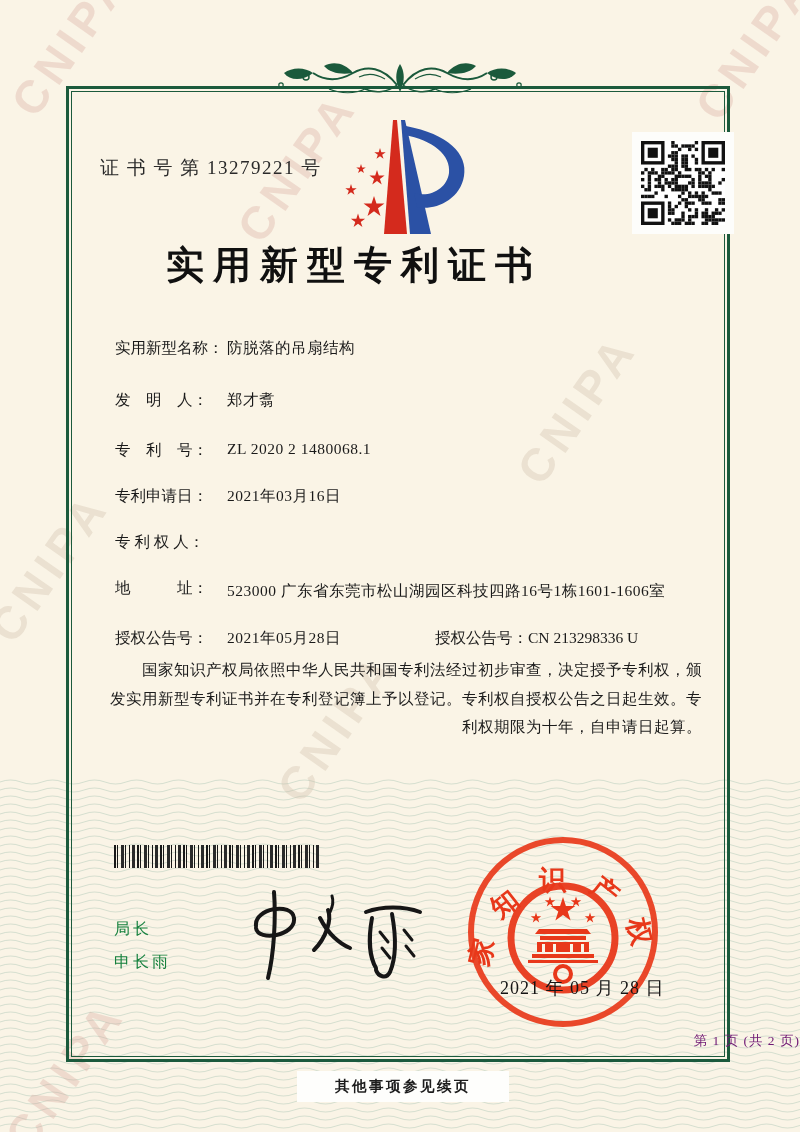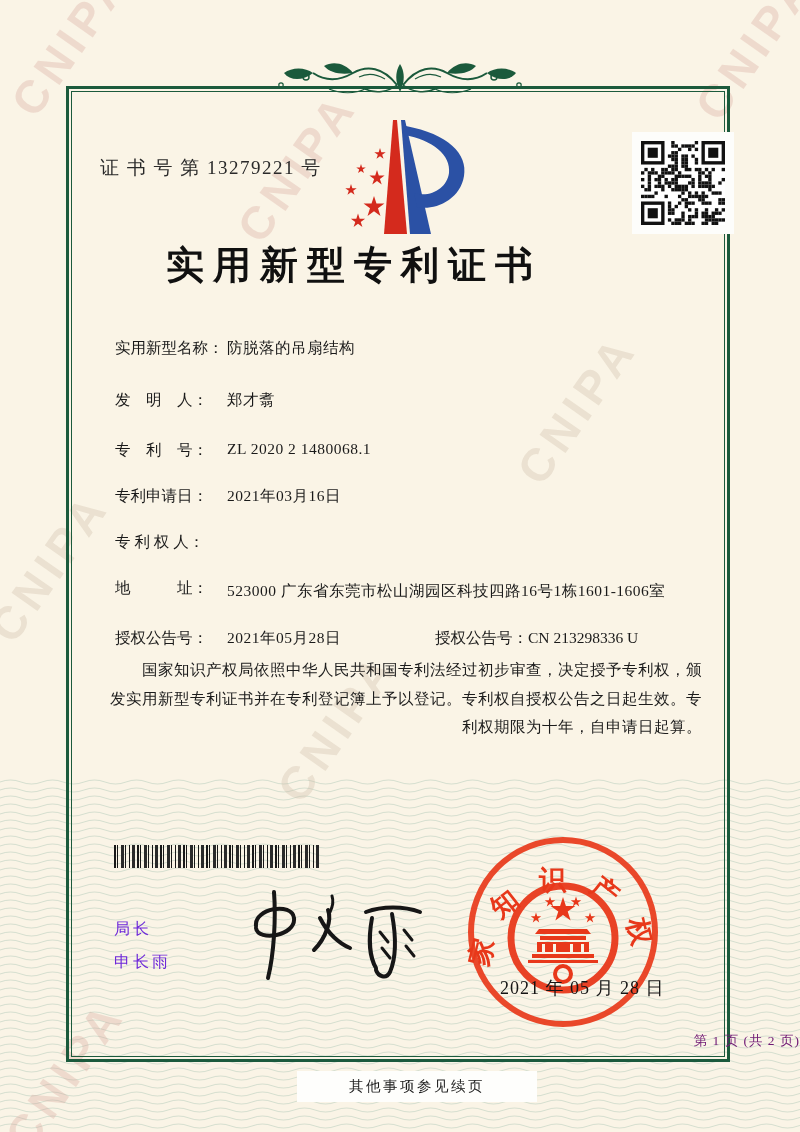--- a/index.html
+++ b/index.html
@@ -51,33 +51,33 @@
     background:repeating-linear-gradient(90deg,
       #181818 0 2px, rgba(0,0,0,0) 2px 3px,
       #181818 3px 4px, rgba(0,0,0,0) 4px 7px,
       #2a2a2a 7px 10px, rgba(0,0,0,0) 10px 11px,
       #181818 11px 12px, rgba(0,0,0,0) 12px 15px,
       #181818 15px 16px, rgba(0,0,0,0) 16px 18px,
       #2a2a2a 18px 21px, rgba(0,0,0,0) 21px 23px);}
 
   .signatory{position:absolute;left:114px;top:912px;z-index:3;
              font-family:"Liberation Sans","DejaVu Sans",sans-serif;
-             font-size:16px;letter-spacing:3px;color:#6d28d9;line-height:33px;}
+             font-size:16px;letter-spacing:3px;color:#15803d;line-height:33px;}
   .signature{position:absolute;left:228px;top:884px;z-index:3;}
 
   .seal{position:absolute;left:452px;top:834px;z-index:4;}
   .seal-date{position:absolute;left:500px;top:976px;z-index:5;font-size:18px;
              color:#141414;letter-spacing:1px;white-space:nowrap;}
 
   .page-no{position:absolute;left:0;top:1032px;width:800px;text-align:right;z-index:3;
            font-size:13.5px;letter-spacing:1px;color:#701a75;}
 
-  .cont-box{position:absolute;left:297px;top:1071px;width:240px;height:31px;background:#fefefc;
+  .cont-box{position:absolute;left:297px;top:1071px;width:212px;height:31px;background:#fefefc;
             z-index:3;display:flex;align-items:center;justify-content:center;
-            font-size:14.5px;letter-spacing:2.5px;color:#1c1c1c;}
+            font-size:14.5px;letter-spacing:2.5px;color:#1c1c1c;font-weight:bold;}
 </style>
 </head>
 <body>
 
 <div class="page">
 
   <svg id="waves" class="waves" width="800" height="354">
       <path d="M0 4 q10.5 -4 21 0 t21 0 q10.5 -4 21 0 t21 0 q10.5 -4 21 0 t21 0 q10.5 -4 21 0 t21 0 q10.5 -4 21 0 t21 0 q10.5 -4 21 0 t21 0 q10.5 -4 21 0 t21 0 q10.5 -4 21 0 t21 0 q10.5 -4 21 0 t21 0 q10.5 -4 21 0 t21 0 q10.5 -4 21 0 t21 0 q10.5 -4 21 0 t21 0 q10.5 -4 21 0 t21 0 q10.5 -4 21 0 t21 0 q10.5 -4 21 0 t21 0 q10.5 -4 21 0 t21 0 q10.5 -4 21 0 t21 0 q10.5 -4 21 0 t21 0 q10.5 -4 21 0 t21 0 q10.5 -4 21 0 t21 0M0 12 q10.5 -4 21 0 t21 0 q10.5 -4 21 0 t21 0 q10.5 -4 21 0 t21 0 q10.5 -4 21 0 t21 0 q10.5 -4 21 0 t21 0 q10.5 -4 21 0 t21 0 q10.5 -4 21 0 t21 0 q10.5 -4 21 0 t21 0 q10.5 -4 21 0 t21 0 q10.5 -4 21 0 t21 0 q10.5 -4 21 0 t21 0 q10.5 -4 21 0 t21 0 q10.5 -4 21 0 t21 0 q10.5 -4 21 0 t21 0 q10.5 -4 21 0 t21 0 q10.5 -4 21 0 t21 0 q10.5 -4 21 0 t21 0 q10.5 -4 21 0 t21 0 q10.5 -4 21 0 t21 0 q10.5 -4 21 0 t21 0M0 20 q10.5 -4 21 0 t21 0 q10.5 -4 21 0 t21 0 q10.5 -4 21 0 t21 0 q10.5 -4 21 0 t21 0 q10.5 -4 21 0 t21 0 q10.5 -4 21 0 t21 0 q10.5 -4 21 0 t21 0 q10.5 -4 21 0 t21 0 q10.5 -4 21 0 t21 0 q10.5 -4 21 0 t21 0 q10.5 -4 21 0 t21 0 q10.5 -4 21 0 t21 0 q10.5 -4 21 0 t21 0 q10.5 -4 21 0 t21 0 q10.5 -4 21 0 t21 0 q10.5 -4 21 0 t21 0 q10.5 -4 21 0 t21 0 q10.5 -4 21 0 t21 0 q10.5 -4 21 0 t21 0 q10.5 -4 21 0 t21 0M0 28 q10.5 -4 21 0 t21 0 q10.5 -4 21 0 t21 0 q10.5 -4 21 0 t21 0 q10.5 -4 21 0 t21 0 q10.5 -4 21 0 t21 0 q10.5 -4 21 0 t21 0 q10.5 -4 21 0 t21 0 q10.5 -4 21 0 t21 0 q10.5 -4 21 0 t21 0 q10.5 -4 21 0 t21 0 q10.5 -4 21 0 t21 0 q10.5 -4 21 0 t21 0 q10.5 -4 21 0 t21 0 q10.5 -4 21 0 t21 0 q10.5 -4 21 0 t21 0 q10.5 -4 21 0 t21 0 q10.5 -4 21 0 t21 0 q10.5 -4 21 0 t21 0 q10.5 -4 21 0 t21 0 q10.5 -4 21 0 t21 0M0 36 q10.5 -4 21 0 t21 0 q10.5 -4 21 0 t21 0 q10.5 -4 21 0 t21 0 q10.5 -4 21 0 t21 0 q10.5 -4 21 0 t21 0 q10.5 -4 21 0 t21 0 q10.5 -4 21 0 t21 0 q10.5 -4 21 0 t21 0 q10.5 -4 21 0 t21 0 q10.5 -4 21 0 t21 0 q10.5 -4 21 0 t21 0 q10.5 -4 21 0 t21 0 q10.5 -4 21 0 t21 0 q10.5 -4 21 0 t21 0 q10.5 -4 21 0 t21 0 q10.5 -4 21 0 t21 0 q10.5 -4 21 0 t21 0 q10.5 -4 21 0 t21 0 q10.5 -4 21 0 t21 0 q10.5 -4 21 0 t21 0M0 44 q10.5 -4 21 0 t21 0 q10.5 -4 21 0 t21 0 q10.5 -4 21 0 t21 0 q10.5 -4 21 0 t21 0 q10.5 -4 21 0 t21 0 q10.5 -4 21 0 t21 0 q10.5 -4 21 0 t21 0 q10.5 -4 21 0 t21 0 q10.5 -4 21 0 t21 0 q10.5 -4 21 0 t21 0 q10.5 -4 21 0 t21 0 q10.5 -4 21 0 t21 0 q10.5 -4 21 0 t21 0 q10.5 -4 21 0 t21 0 q10.5 -4 21 0 t21 0 q10.5 -4 21 0 t21 0 q10.5 -4 21 0 t21 0 q10.5 -4 21 0 t21 0 q10.5 -4 21 0 t21 0 q10.5 -4 21 0 t21 0M0 52 q10.5 -4 21 0 t21 0 q10.5 -4 21 0 t21 0 q10.5 -4 21 0 t21 0 q10.5 -4 21 0 t21 0 q10.5 -4 21 0 t21 0 q10.5 -4 21 0 t21 0 q10.5 -4 21 0 t21 0 q10.5 -4 21 0 t21 0 q10.5 -4 21 0 t21 0 q10.5 -4 21 0 t21 0 q10.5 -4 21 0 t21 0 q10.5 -4 21 0 t21 0 q10.5 -4 21 0 t21 0 q10.5 -4 21 0 t21 0 q10.5 -4 21 0 t21 0 q10.5 -4 21 0 t21 0 q10.5 -4 21 0 t21 0 q10.5 -4 21 0 t21 0 q10.5 -4 21 0 t21 0 q10.5 -4 21 0 t21 0M0 60 q10.5 -4 21 0 t21 0 q10.5 -4 21 0 t21 0 q10.5 -4 21 0 t21 0 q10.5 -4 21 0 t21 0 q10.5 -4 21 0 t21 0 q10.5 -4 21 0 t21 0 q10.5 -4 21 0 t21 0 q10.5 -4 21 0 t21 0 q10.5 -4 21 0 t21 0 q10.5 -4 21 0 t21 0 q10.5 -4 21 0 t21 0 q10.5 -4 21 0 t21 0 q10.5 -4 21 0 t21 0 q10.5 -4 21 0 t21 0 q10.5 -4 21 0 t21 0 q10.5 -4 21 0 t21 0 q10.5 -4 21 0 t21 0 q10.5 -4 21 0 t21 0 q10.5 -4 21 0 t21 0 q10.5 -4 21 0 t21 0M0 68 q10.5 -4 21 0 t21 0 q10.5 -4 21 0 t21 0 q10.5 -4 21 0 t21 0 q10.5 -4 21 0 t21 0 q10.5 -4 21 0 t21 0 q10.5 -4 21 0 t21 0 q10.5 -4 21 0 t21 0 q10.5 -4 21 0 t21 0 q10.5 -4 21 0 t21 0 q10.5 -4 21 0 t21 0 q10.5 -4 21 0 t21 0 q10.5 -4 21 0 t21 0 q10.5 -4 21 0 t21 0 q10.5 -4 21 0 t21 0 q10.5 -4 21 0 t21 0 q10.5 -4 21 0 t21 0 q10.5 -4 21 0 t21 0 q10.5 -4 21 0 t21 0 q10.5 -4 21 0 t21 0 q10.5 -4 21 0 t21 0M0 76 q10.5 -4 21 0 t21 0 q10.5 -4 21 0 t21 0 q10.5 -4 21 0 t21 0 q10.5 -4 21 0 t21 0 q10.5 -4 21 0 t21 0 q10.5 -4 21 0 t21 0 q10.5 -4 21 0 t21 0 q10.5 -4 21 0 t21 0 q10.5 -4 21 0 t21 0 q10.5 -4 21 0 t21 0 q10.5 -4 21 0 t21 0 q10.5 -4 21 0 t21 0 q10.5 -4 21 0 t21 0 q10.5 -4 21 0 t21 0 q10.5 -4 21 0 t21 0 q10.5 -4 21 0 t21 0 q10.5 -4 21 0 t21 0 q10.5 -4 21 0 t21 0 q10.5 -4 21 0 t21 0 q10.5 -4 21 0 t21 0M0 84 q10.5 -4 21 0 t21 0 q10.5 -4 21 0 t21 0 q10.5 -4 21 0 t21 0 q10.5 -4 21 0 t21 0 q10.5 -4 21 0 t21 0 q10.5 -4 21 0 t21 0 q10.5 -4 21 0 t21 0 q10.5 -4 21 0 t21 0 q10.5 -4 21 0 t21 0 q10.5 -4 21 0 t21 0 q10.5 -4 21 0 t21 0 q10.5 -4 21 0 t21 0 q10.5 -4 21 0 t21 0 q10.5 -4 21 0 t21 0 q10.5 -4 21 0 t21 0 q10.5 -4 21 0 t21 0 q10.5 -4 21 0 t21 0 q10.5 -4 21 0 t21 0 q10.5 -4 21 0 t21 0 q10.5 -4 21 0 t21 0M0 92 q10.5 -4 21 0 t21 0 q10.5 -4 21 0 t21 0 q10.5 -4 21 0 t21 0 q10.5 -4 21 0 t21 0 q10.5 -4 21 0 t21 0 q10.5 -4 21 0 t21 0 q10.5 -4 21 0 t21 0 q10.5 -4 21 0 t21 0 q10.5 -4 21 0 t21 0 q10.5 -4 21 0 t21 0 q10.5 -4 21 0 t21 0 q10.5 -4 21 0 t21 0 q10.5 -4 21 0 t21 0 q10.5 -4 21 0 t21 0 q10.5 -4 21 0 t21 0 q10.5 -4 21 0 t21 0 q10.5 -4 21 0 t21 0 q10.5 -4 21 0 t21 0 q10.5 -4 21 0 t21 0 q10.5 -4 21 0 t21 0M0 100 q10.5 -4 21 0 t21 0 q10.5 -4 21 0 t21 0 q10.5 -4 21 0 t21 0 q10.5 -4 21 0 t21 0 q10.5 -4 21 0 t21 0 q10.5 -4 21 0 t21 0 q10.5 -4 21 0 t21 0 q10.5 -4 21 0 t21 0 q10.5 -4 21 0 t21 0 q10.5 -4 21 0 t21 0 q10.5 -4 21 0 t21 0 q10.5 -4 21 0 t21 0 q10.5 -4 21 0 t21 0 q10.5 -4 21 0 t21 0 q10.5 -4 21 0 t21 0 q10.5 -4 21 0 t21 0 q10.5 -4 21 0 t21 0 q10.5 -4 21 0 t21 0 q10.5 -4 21 0 t21 0 q10.5 -4 21 0 t21 0M0 108 q10.5 -4 21 0 t21 0 q10.5 -4 21 0 t21 0 q10.5 -4 21 0 t21 0 q10.5 -4 21 0 t21 0 q10.5 -4 21 0 t21 0 q10.5 -4 21 0 t21 0 q10.5 -4 21 0 t21 0 q10.5 -4 21 0 t21 0 q10.5 -4 21 0 t21 0 q10.5 -4 21 0 t21 0 q10.5 -4 21 0 t21 0 q10.5 -4 21 0 t21 0 q10.5 -4 21 0 t21 0 q10.5 -4 21 0 t21 0 q10.5 -4 21 0 t21 0 q10.5 -4 21 0 t21 0 q10.5 -4 21 0 t21 0 q10.5 -4 21 0 t21 0 q10.5 -4 21 0 t21 0 q10.5 -4 21 0 t21 0M0 116 q10.5 -4 21 0 t21 0 q10.5 -4 21 0 t21 0 q10.5 -4 21 0 t21 0 q10.5 -4 21 0 t21 0 q10.5 -4 21 0 t21 0 q10.5 -4 21 0 t21 0 q10.5 -4 21 0 t21 0 q10.5 -4 21 0 t21 0 q10.5 -4 21 0 t21 0 q10.5 -4 21 0 t21 0 q10.5 -4 21 0 t21 0 q10.5 -4 21 0 t21 0 q10.5 -4 21 0 t21 0 q10.5 -4 21 0 t21 0 q10.5 -4 21 0 t21 0 q10.5 -4 21 0 t21 0 q10.5 -4 21 0 t21 0 q10.5 -4 21 0 t21 0 q10.5 -4 21 0 t21 0 q10.5 -4 21 0 t21 0M0 124 q10.5 -4 21 0 t21 0 q10.5 -4 21 0 t21 0 q10.5 -4 21 0 t21 0 q10.5 -4 21 0 t21 0 q10.5 -4 21 0 t21 0 q10.5 -4 21 0 t21 0 q10.5 -4 21 0 t21 0 q10.5 -4 21 0 t21 0 q10.5 -4 21 0 t21 0 q10.5 -4 21 0 t21 0 q10.5 -4 21 0 t21 0 q10.5 -4 21 0 t21 0 q10.5 -4 21 0 t21 0 q10.5 -4 21 0 t21 0 q10.5 -4 21 0 t21 0 q10.5 -4 21 0 t21 0 q10.5 -4 21 0 t21 0 q10.5 -4 21 0 t21 0 q10.5 -4 21 0 t21 0 q10.5 -4 21 0 t21 0M0 132 q10.5 -4 21 0 t21 0 q10.5 -4 21 0 t21 0 q10.5 -4 21 0 t21 0 q10.5 -4 21 0 t21 0 q10.5 -4 21 0 t21 0 q10.5 -4 21 0 t21 0 q10.5 -4 21 0 t21 0 q10.5 -4 21 0 t21 0 q10.5 -4 21 0 t21 0 q10.5 -4 21 0 t21 0 q10.5 -4 21 0 t21 0 q10.5 -4 21 0 t21 0 q10.5 -4 21 0 t21 0 q10.5 -4 21 0 t21 0 q10.5 -4 21 0 t21 0 q10.5 -4 21 0 t21 0 q10.5 -4 21 0 t21 0 q10.5 -4 21 0 t21 0 q10.5 -4 21 0 t21 0 q10.5 -4 21 0 t21 0M0 140 q10.5 -4 21 0 t21 0 q10.5 -4 21 0 t21 0 q10.5 -4 21 0 t21 0 q10.5 -4 21 0 t21 0 q10.5 -4 21 0 t21 0 q10.5 -4 21 0 t21 0 q10.5 -4 21 0 t21 0 q10.5 -4 21 0 t21 0 q10.5 -4 21 0 t21 0 q10.5 -4 21 0 t21 0 q10.5 -4 21 0 t21 0 q10.5 -4 21 0 t21 0 q10.5 -4 21 0 t21 0 q10.5 -4 21 0 t21 0 q10.5 -4 21 0 t21 0 q10.5 -4 21 0 t21 0 q10.5 -4 21 0 t21 0 q10.5 -4 21 0 t21 0 q10.5 -4 21 0 t21 0 q10.5 -4 21 0 t21 0M0 148 q10.5 -4 21 0 t21 0 q10.5 -4 21 0 t21 0 q10.5 -4 21 0 t21 0 q10.5 -4 21 0 t21 0 q10.5 -4 21 0 t21 0 q10.5 -4 21 0 t21 0 q10.5 -4 21 0 t21 0 q10.5 -4 21 0 t21 0 q10.5 -4 21 0 t21 0 q10.5 -4 21 0 t21 0 q10.5 -4 21 0 t21 0 q10.5 -4 21 0 t21 0 q10.5 -4 21 0 t21 0 q10.5 -4 21 0 t21 0 q10.5 -4 21 0 t21 0 q10.5 -4 21 0 t21 0 q10.5 -4 21 0 t21 0 q10.5 -4 21 0 t21 0 q10.5 -4 21 0 t21 0 q10.5 -4 21 0 t21 0M0 156 q10.5 -4 21 0 t21 0 q10.5 -4 21 0 t21 0 q10.5 -4 21 0 t21 0 q10.5 -4 21 0 t21 0 q10.5 -4 21 0 t21 0 q10.5 -4 21 0 t21 0 q10.5 -4 21 0 t21 0 q10.5 -4 21 0 t21 0 q10.5 -4 21 0 t21 0 q10.5 -4 21 0 t21 0 q10.5 -4 21 0 t21 0 q10.5 -4 21 0 t21 0 q10.5 -4 21 0 t21 0 q10.5 -4 21 0 t21 0 q10.5 -4 21 0 t21 0 q10.5 -4 21 0 t21 0 q10.5 -4 21 0 t21 0 q10.5 -4 21 0 t21 0 q10.5 -4 21 0 t21 0 q10.5 -4 21 0 t21 0M0 164 q10.5 -4 21 0 t21 0 q10.5 -4 21 0 t21 0 q10.5 -4 21 0 t21 0 q10.5 -4 21 0 t21 0 q10.5 -4 21 0 t21 0 q10.5 -4 21 0 t21 0 q10.5 -4 21 0 t21 0 q10.5 -4 21 0 t21 0 q10.5 -4 21 0 t21 0 q10.5 -4 21 0 t21 0 q10.5 -4 21 0 t21 0 q10.5 -4 21 0 t21 0 q10.5 -4 21 0 t21 0 q10.5 -4 21 0 t21 0 q10.5 -4 21 0 t21 0 q10.5 -4 21 0 t21 0 q10.5 -4 21 0 t21 0 q10.5 -4 21 0 t21 0 q10.5 -4 21 0 t21 0 q10.5 -4 21 0 t21 0M0 172 q10.5 -4 21 0 t21 0 q10.5 -4 21 0 t21 0 q10.5 -4 21 0 t21 0 q10.5 -4 21 0 t21 0 q10.5 -4 21 0 t21 0 q10.5 -4 21 0 t21 0 q10.5 -4 21 0 t21 0 q10.5 -4 21 0 t21 0 q10.5 -4 21 0 t21 0 q10.5 -4 21 0 t21 0 q10.5 -4 21 0 t21 0 q10.5 -4 21 0 t21 0 q10.5 -4 21 0 t21 0 q10.5 -4 21 0 t21 0 q10.5 -4 21 0 t21 0 q10.5 -4 21 0 t21 0 q10.5 -4 21 0 t21 0 q10.5 -4 21 0 t21 0 q10.5 -4 21 0 t21 0 q10.5 -4 21 0 t21 0M0 180 q10.5 -4 21 0 t21 0 q10.5 -4 21 0 t21 0 q10.5 -4 21 0 t21 0 q10.5 -4 21 0 t21 0 q10.5 -4 21 0 t21 0 q10.5 -4 21 0 t21 0 q10.5 -4 21 0 t21 0 q10.5 -4 21 0 t21 0 q10.5 -4 21 0 t21 0 q10.5 -4 21 0 t21 0 q10.5 -4 21 0 t21 0 q10.5 -4 21 0 t21 0 q10.5 -4 21 0 t21 0 q10.5 -4 21 0 t21 0 q10.5 -4 21 0 t21 0 q10.5 -4 21 0 t21 0 q10.5 -4 21 0 t21 0 q10.5 -4 21 0 t21 0 q10.5 -4 21 0 t21 0 q10.5 -4 21 0 t21 0M0 188 q10.5 -4 21 0 t21 0 q10.5 -4 21 0 t21 0 q10.5 -4 21 0 t21 0 q10.5 -4 21 0 t21 0 q10.5 -4 21 0 t21 0 q10.5 -4 21 0 t21 0 q10.5 -4 21 0 t21 0 q10.5 -4 21 0 t21 0 q10.5 -4 21 0 t21 0 q10.5 -4 21 0 t21 0 q10.5 -4 21 0 t21 0 q10.5 -4 21 0 t21 0 q10.5 -4 21 0 t21 0 q10.5 -4 21 0 t21 0 q10.5 -4 21 0 t21 0 q10.5 -4 21 0 t21 0 q10.5 -4 21 0 t21 0 q10.5 -4 21 0 t21 0 q10.5 -4 21 0 t21 0 q10.5 -4 21 0 t21 0M0 196 q10.5 -4 21 0 t21 0 q10.5 -4 21 0 t21 0 q10.5 -4 21 0 t21 0 q10.5 -4 21 0 t21 0 q10.5 -4 21 0 t21 0 q10.5 -4 21 0 t21 0 q10.5 -4 21 0 t21 0 q10.5 -4 21 0 t21 0 q10.5 -4 21 0 t21 0 q10.5 -4 21 0 t21 0 q10.5 -4 21 0 t21 0 q10.5 -4 21 0 t21 0 q10.5 -4 21 0 t21 0 q10.5 -4 21 0 t21 0 q10.5 -4 21 0 t21 0 q10.5 -4 21 0 t21 0 q10.5 -4 21 0 t21 0 q10.5 -4 21 0 t21 0 q10.5 -4 21 0 t21 0 q10.5 -4 21 0 t21 0M0 204 q10.5 -4 21 0 t21 0 q10.5 -4 21 0 t21 0 q10.5 -4 21 0 t21 0 q10.5 -4 21 0 t21 0 q10.5 -4 21 0 t21 0 q10.5 -4 21 0 t21 0 q10.5 -4 21 0 t21 0 q10.5 -4 21 0 t21 0 q10.5 -4 21 0 t21 0 q10.5 -4 21 0 t21 0 q10.5 -4 21 0 t21 0 q10.5 -4 21 0 t21 0 q10.5 -4 21 0 t21 0 q10.5 -4 21 0 t21 0 q10.5 -4 21 0 t21 0 q10.5 -4 21 0 t21 0 q10.5 -4 21 0 t21 0 q10.5 -4 21 0 t21 0 q10.5 -4 21 0 t21 0 q10.5 -4 21 0 t21 0M0 212 q10.5 -4 21 0 t21 0 q10.5 -4 21 0 t21 0 q10.5 -4 21 0 t21 0 q10.5 -4 21 0 t21 0 q10.5 -4 21 0 t21 0 q10.5 -4 21 0 t21 0 q10.5 -4 21 0 t21 0 q10.5 -4 21 0 t21 0 q10.5 -4 21 0 t21 0 q10.5 -4 21 0 t21 0 q10.5 -4 21 0 t21 0 q10.5 -4 21 0 t21 0 q10.5 -4 21 0 t21 0 q10.5 -4 21 0 t21 0 q10.5 -4 21 0 t21 0 q10.5 -4 21 0 t21 0 q10.5 -4 21 0 t21 0 q10.5 -4 21 0 t21 0 q10.5 -4 21 0 t21 0 q10.5 -4 21 0 t21 0M0 220 q10.5 -4 21 0 t21 0 q10.5 -4 21 0 t21 0 q10.5 -4 21 0 t21 0 q10.5 -4 21 0 t21 0 q10.5 -4 21 0 t21 0 q10.5 -4 21 0 t21 0 q10.5 -4 21 0 t21 0 q10.5 -4 21 0 t21 0 q10.5 -4 21 0 t21 0 q10.5 -4 21 0 t21 0 q10.5 -4 21 0 t21 0 q10.5 -4 21 0 t21 0 q10.5 -4 21 0 t21 0 q10.5 -4 21 0 t21 0 q10.5 -4 21 0 t21 0 q10.5 -4 21 0 t21 0 q10.5 -4 21 0 t21 0 q10.5 -4 21 0 t21 0 q10.5 -4 21 0 t21 0 q10.5 -4 21 0 t21 0M0 228 q10.5 -4 21 0 t21 0 q10.5 -4 21 0 t21 0 q10.5 -4 21 0 t21 0 q10.5 -4 21 0 t21 0 q10.5 -4 21 0 t21 0 q10.5 -4 21 0 t21 0 q10.5 -4 21 0 t21 0 q10.5 -4 21 0 t21 0 q10.5 -4 21 0 t21 0 q10.5 -4 21 0 t21 0 q10.5 -4 21 0 t21 0 q10.5 -4 21 0 t21 0 q10.5 -4 21 0 t21 0 q10.5 -4 21 0 t21 0 q10.5 -4 21 0 t21 0 q10.5 -4 21 0 t21 0 q10.5 -4 21 0 t21 0 q10.5 -4 21 0 t21 0 q10.5 -4 21 0 t21 0 q10.5 -4 21 0 t21 0M0 236 q10.5 -4 21 0 t21 0 q10.5 -4 21 0 t21 0 q10.5 -4 21 0 t21 0 q10.5 -4 21 0 t21 0 q10.5 -4 21 0 t21 0 q10.5 -4 21 0 t21 0 q10.5 -4 21 0 t21 0 q10.5 -4 21 0 t21 0 q10.5 -4 21 0 t21 0 q10.5 -4 21 0 t21 0 q10.5 -4 21 0 t21 0 q10.5 -4 21 0 t21 0 q10.5 -4 21 0 t21 0 q10.5 -4 21 0 t21 0 q10.5 -4 21 0 t21 0 q10.5 -4 21 0 t21 0 q10.5 -4 21 0 t21 0 q10.5 -4 21 0 t21 0 q10.5 -4 21 0 t21 0 q10.5 -4 21 0 t21 0M0 244 q10.5 -4 21 0 t21 0 q10.5 -4 21 0 t21 0 q10.5 -4 21 0 t21 0 q10.5 -4 21 0 t21 0 q10.5 -4 21 0 t21 0 q10.5 -4 21 0 t21 0 q10.5 -4 21 0 t21 0 q10.5 -4 21 0 t21 0 q10.5 -4 21 0 t21 0 q10.5 -4 21 0 t21 0 q10.5 -4 21 0 t21 0 q10.5 -4 21 0 t21 0 q10.5 -4 21 0 t21 0 q10.5 -4 21 0 t21 0 q10.5 -4 21 0 t21 0 q10.5 -4 21 0 t21 0 q10.5 -4 21 0 t21 0 q10.5 -4 21 0 t21 0 q10.5 -4 21 0 t21 0 q10.5 -4 21 0 t21 0M0 252 q10.5 -4 21 0 t21 0 q10.5 -4 21 0 t21 0 q10.5 -4 21 0 t21 0 q10.5 -4 21 0 t21 0 q10.5 -4 21 0 t21 0 q10.5 -4 21 0 t21 0 q10.5 -4 21 0 t21 0 q10.5 -4 21 0 t21 0 q10.5 -4 21 0 t21 0 q10.5 -4 21 0 t21 0 q10.5 -4 21 0 t21 0 q10.5 -4 21 0 t21 0 q10.5 -4 21 0 t21 0 q10.5 -4 21 0 t21 0 q10.5 -4 21 0 t21 0 q10.5 -4 21 0 t21 0 q10.5 -4 21 0 t21 0 q10.5 -4 21 0 t21 0 q10.5 -4 21 0 t21 0 q10.5 -4 21 0 t21 0M0 260 q10.5 -4 21 0 t21 0 q10.5 -4 21 0 t21 0 q10.5 -4 21 0 t21 0 q10.5 -4 21 0 t21 0 q10.5 -4 21 0 t21 0 q10.5 -4 21 0 t21 0 q10.5 -4 21 0 t21 0 q10.5 -4 21 0 t21 0 q10.5 -4 21 0 t21 0 q10.5 -4 21 0 t21 0 q10.5 -4 21 0 t21 0 q10.5 -4 21 0 t21 0 q10.5 -4 21 0 t21 0 q10.5 -4 21 0 t21 0 q10.5 -4 21 0 t21 0 q10.5 -4 21 0 t21 0 q10.5 -4 21 0 t21 0 q10.5 -4 21 0 t21 0 q10.5 -4 21 0 t21 0 q10.5 -4 21 0 t21 0M0 268 q10.5 -4 21 0 t21 0 q10.5 -4 21 0 t21 0 q10.5 -4 21 0 t21 0 q10.5 -4 21 0 t21 0 q10.5 -4 21 0 t21 0 q10.5 -4 21 0 t21 0 q10.5 -4 21 0 t21 0 q10.5 -4 21 0 t21 0 q10.5 -4 21 0 t21 0 q10.5 -4 21 0 t21 0 q10.5 -4 21 0 t21 0 q10.5 -4 21 0 t21 0 q10.5 -4 21 0 t21 0 q10.5 -4 21 0 t21 0 q10.5 -4 21 0 t21 0 q10.5 -4 21 0 t21 0 q10.5 -4 21 0 t21 0 q10.5 -4 21 0 t21 0 q10.5 -4 21 0 t21 0 q10.5 -4 21 0 t21 0M0 276 q10.5 -4 21 0 t21 0 q10.5 -4 21 0 t21 0 q10.5 -4 21 0 t21 0 q10.5 -4 21 0 t21 0 q10.5 -4 21 0 t21 0 q10.5 -4 21 0 t21 0 q10.5 -4 21 0 t21 0 q10.5 -4 21 0 t21 0 q10.5 -4 21 0 t21 0 q10.5 -4 21 0 t21 0 q10.5 -4 21 0 t21 0 q10.5 -4 21 0 t21 0 q10.5 -4 21 0 t21 0 q10.5 -4 21 0 t21 0 q10.5 -4 21 0 t21 0 q10.5 -4 21 0 t21 0 q10.5 -4 21 0 t21 0 q10.5 -4 21 0 t21 0 q10.5 -4 21 0 t21 0 q10.5 -4 21 0 t21 0M0 284 q10.5 -4 21 0 t21 0 q10.5 -4 21 0 t21 0 q10.5 -4 21 0 t21 0 q10.5 -4 21 0 t21 0 q10.5 -4 21 0 t21 0 q10.5 -4 21 0 t21 0 q10.5 -4 21 0 t21 0 q10.5 -4 21 0 t21 0 q10.5 -4 21 0 t21 0 q10.5 -4 21 0 t21 0 q10.5 -4 21 0 t21 0 q10.5 -4 21 0 t21 0 q10.5 -4 21 0 t21 0 q10.5 -4 21 0 t21 0 q10.5 -4 21 0 t21 0 q10.5 -4 21 0 t21 0 q10.5 -4 21 0 t21 0 q10.5 -4 21 0 t21 0 q10.5 -4 21 0 t21 0 q10.5 -4 21 0 t21 0M0 292 q10.5 -4 21 0 t21 0 q10.5 -4 21 0 t21 0 q10.5 -4 21 0 t21 0 q10.5 -4 21 0 t21 0 q10.5 -4 21 0 t21 0 q10.5 -4 21 0 t21 0 q10.5 -4 21 0 t21 0 q10.5 -4 21 0 t21 0 q10.5 -4 21 0 t21 0 q10.5 -4 21 0 t21 0 q10.5 -4 21 0 t21 0 q10.5 -4 21 0 t21 0 q10.5 -4 21 0 t21 0 q10.5 -4 21 0 t21 0 q10.5 -4 21 0 t21 0 q10.5 -4 21 0 t21 0 q10.5 -4 21 0 t21 0 q10.5 -4 21 0 t21 0 q10.5 -4 21 0 t21 0 q10.5 -4 21 0 t21 0M0 300 q10.5 -4 21 0 t21 0 q10.5 -4 21 0 t21 0 q10.5 -4 21 0 t21 0 q10.5 -4 21 0 t21 0 q10.5 -4 21 0 t21 0 q10.5 -4 21 0 t21 0 q10.5 -4 21 0 t21 0 q10.5 -4 21 0 t21 0 q10.5 -4 21 0 t21 0 q10.5 -4 21 0 t21 0 q10.5 -4 21 0 t21 0 q10.5 -4 21 0 t21 0 q10.5 -4 21 0 t21 0 q10.5 -4 21 0 t21 0 q10.5 -4 21 0 t21 0 q10.5 -4 21 0 t21 0 q10.5 -4 21 0 t21 0 q10.5 -4 21 0 t21 0 q10.5 -4 21 0 t21 0 q10.5 -4 21 0 t21 0M0 308 q10.5 -4 21 0 t21 0 q10.5 -4 21 0 t21 0 q10.5 -4 21 0 t21 0 q10.5 -4 21 0 t21 0 q10.5 -4 21 0 t21 0 q10.5 -4 21 0 t21 0 q10.5 -4 21 0 t21 0 q10.5 -4 21 0 t21 0 q10.5 -4 21 0 t21 0 q10.5 -4 21 0 t21 0 q10.5 -4 21 0 t21 0 q10.5 -4 21 0 t21 0 q10.5 -4 21 0 t21 0 q10.5 -4 21 0 t21 0 q10.5 -4 21 0 t21 0 q10.5 -4 21 0 t21 0 q10.5 -4 21 0 t21 0 q10.5 -4 21 0 t21 0 q10.5 -4 21 0 t21 0 q10.5 -4 21 0 t21 0M0 316 q10.5 -4 21 0 t21 0 q10.5 -4 21 0 t21 0 q10.5 -4 21 0 t21 0 q10.5 -4 21 0 t21 0 q10.5 -4 21 0 t21 0 q10.5 -4 21 0 t21 0 q10.5 -4 21 0 t21 0 q10.5 -4 21 0 t21 0 q10.5 -4 21 0 t21 0 q10.5 -4 21 0 t21 0 q10.5 -4 21 0 t21 0 q10.5 -4 21 0 t21 0 q10.5 -4 21 0 t21 0 q10.5 -4 21 0 t21 0 q10.5 -4 21 0 t21 0 q10.5 -4 21 0 t21 0 q10.5 -4 21 0 t21 0 q10.5 -4 21 0 t21 0 q10.5 -4 21 0 t21 0 q10.5 -4 21 0 t21 0M0 324 q10.5 -4 21 0 t21 0 q10.5 -4 21 0 t21 0 q10.5 -4 21 0 t21 0 q10.5 -4 21 0 t21 0 q10.5 -4 21 0 t21 0 q10.5 -4 21 0 t21 0 q10.5 -4 21 0 t21 0 q10.5 -4 21 0 t21 0 q10.5 -4 21 0 t21 0 q10.5 -4 21 0 t21 0 q10.5 -4 21 0 t21 0 q10.5 -4 21 0 t21 0 q10.5 -4 21 0 t21 0 q10.5 -4 21 0 t21 0 q10.5 -4 21 0 t21 0 q10.5 -4 21 0 t21 0 q10.5 -4 21 0 t21 0 q10.5 -4 21 0 t21 0 q10.5 -4 21 0 t21 0 q10.5 -4 21 0 t21 0M0 332 q10.5 -4 21 0 t21 0 q10.5 -4 21 0 t21 0 q10.5 -4 21 0 t21 0 q10.5 -4 21 0 t21 0 q10.5 -4 21 0 t21 0 q10.5 -4 21 0 t21 0 q10.5 -4 21 0 t21 0 q10.5 -4 21 0 t21 0 q10.5 -4 21 0 t21 0 q10.5 -4 21 0 t21 0 q10.5 -4 21 0 t21 0 q10.5 -4 21 0 t21 0 q10.5 -4 21 0 t21 0 q10.5 -4 21 0 t21 0 q10.5 -4 21 0 t21 0 q10.5 -4 21 0 t21 0 q10.5 -4 21 0 t21 0 q10.5 -4 21 0 t21 0 q10.5 -4 21 0 t21 0 q10.5 -4 21 0 t21 0M0 340 q10.5 -4 21 0 t21 0 q10.5 -4 21 0 t21 0 q10.5 -4 21 0 t21 0 q10.5 -4 21 0 t21 0 q10.5 -4 21 0 t21 0 q10.5 -4 21 0 t21 0 q10.5 -4 21 0 t21 0 q10.5 -4 21 0 t21 0 q10.5 -4 21 0 t21 0 q10.5 -4 21 0 t21 0 q10.5 -4 21 0 t21 0 q10.5 -4 21 0 t21 0 q10.5 -4 21 0 t21 0 q10.5 -4 21 0 t21 0 q10.5 -4 21 0 t21 0 q10.5 -4 21 0 t21 0 q10.5 -4 21 0 t21 0 q10.5 -4 21 0 t21 0 q10.5 -4 21 0 t21 0 q10.5 -4 21 0 t21 0M0 348 q10.5 -4 21 0 t21 0 q10.5 -4 21 0 t21 0 q10.5 -4 21 0 t21 0 q10.5 -4 21 0 t21 0 q10.5 -4 21 0 t21 0 q10.5 -4 21 0 t21 0 q10.5 -4 21 0 t21 0 q10.5 -4 21 0 t21 0 q10.5 -4 21 0 t21 0 q10.5 -4 21 0 t21 0 q10.5 -4 21 0 t21 0 q10.5 -4 21 0 t21 0 q10.5 -4 21 0 t21 0 q10.5 -4 21 0 t21 0 q10.5 -4 21 0 t21 0 q10.5 -4 21 0 t21 0 q10.5 -4 21 0 t21 0 q10.5 -4 21 0 t21 0 q10.5 -4 21 0 t21 0 q10.5 -4 21 0 t21 0" fill="none" stroke="#9dbfad" stroke-width="0.8" opacity="0.5"></path>
     </svg>
 

